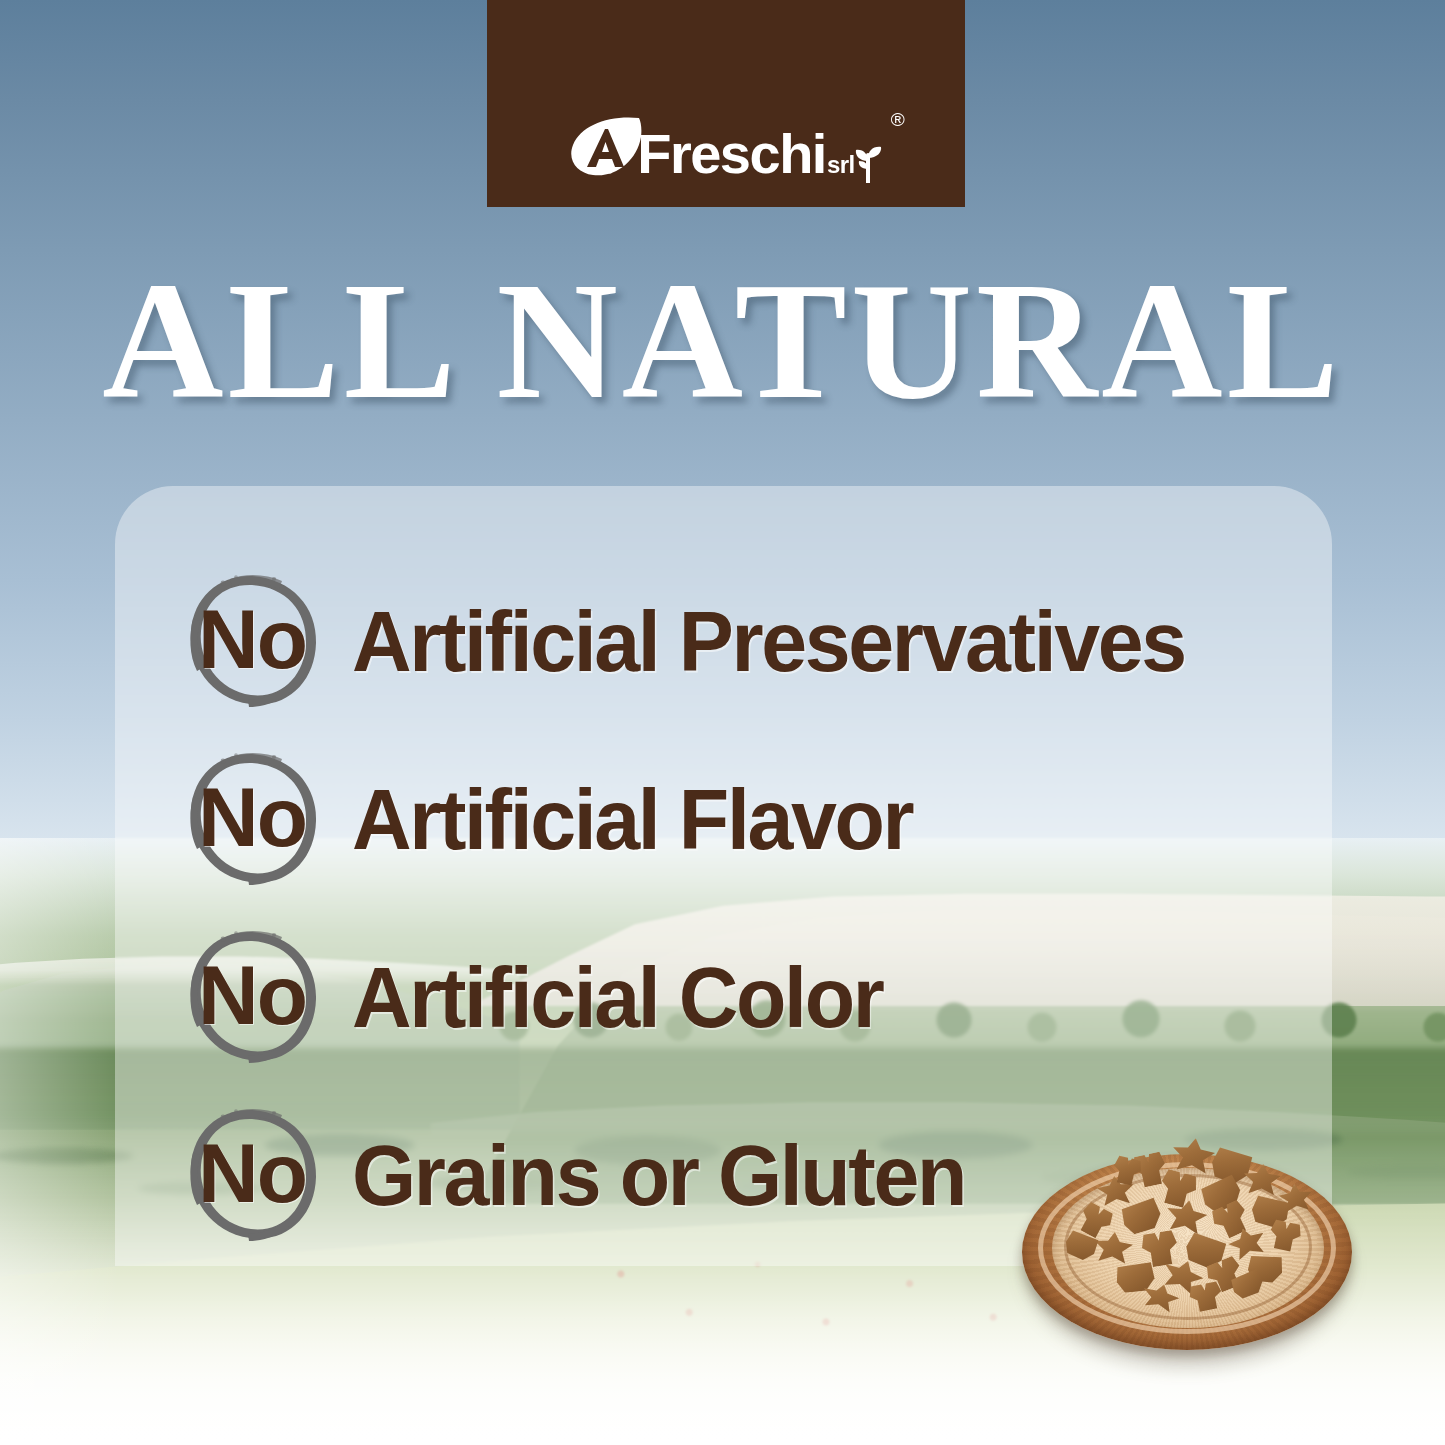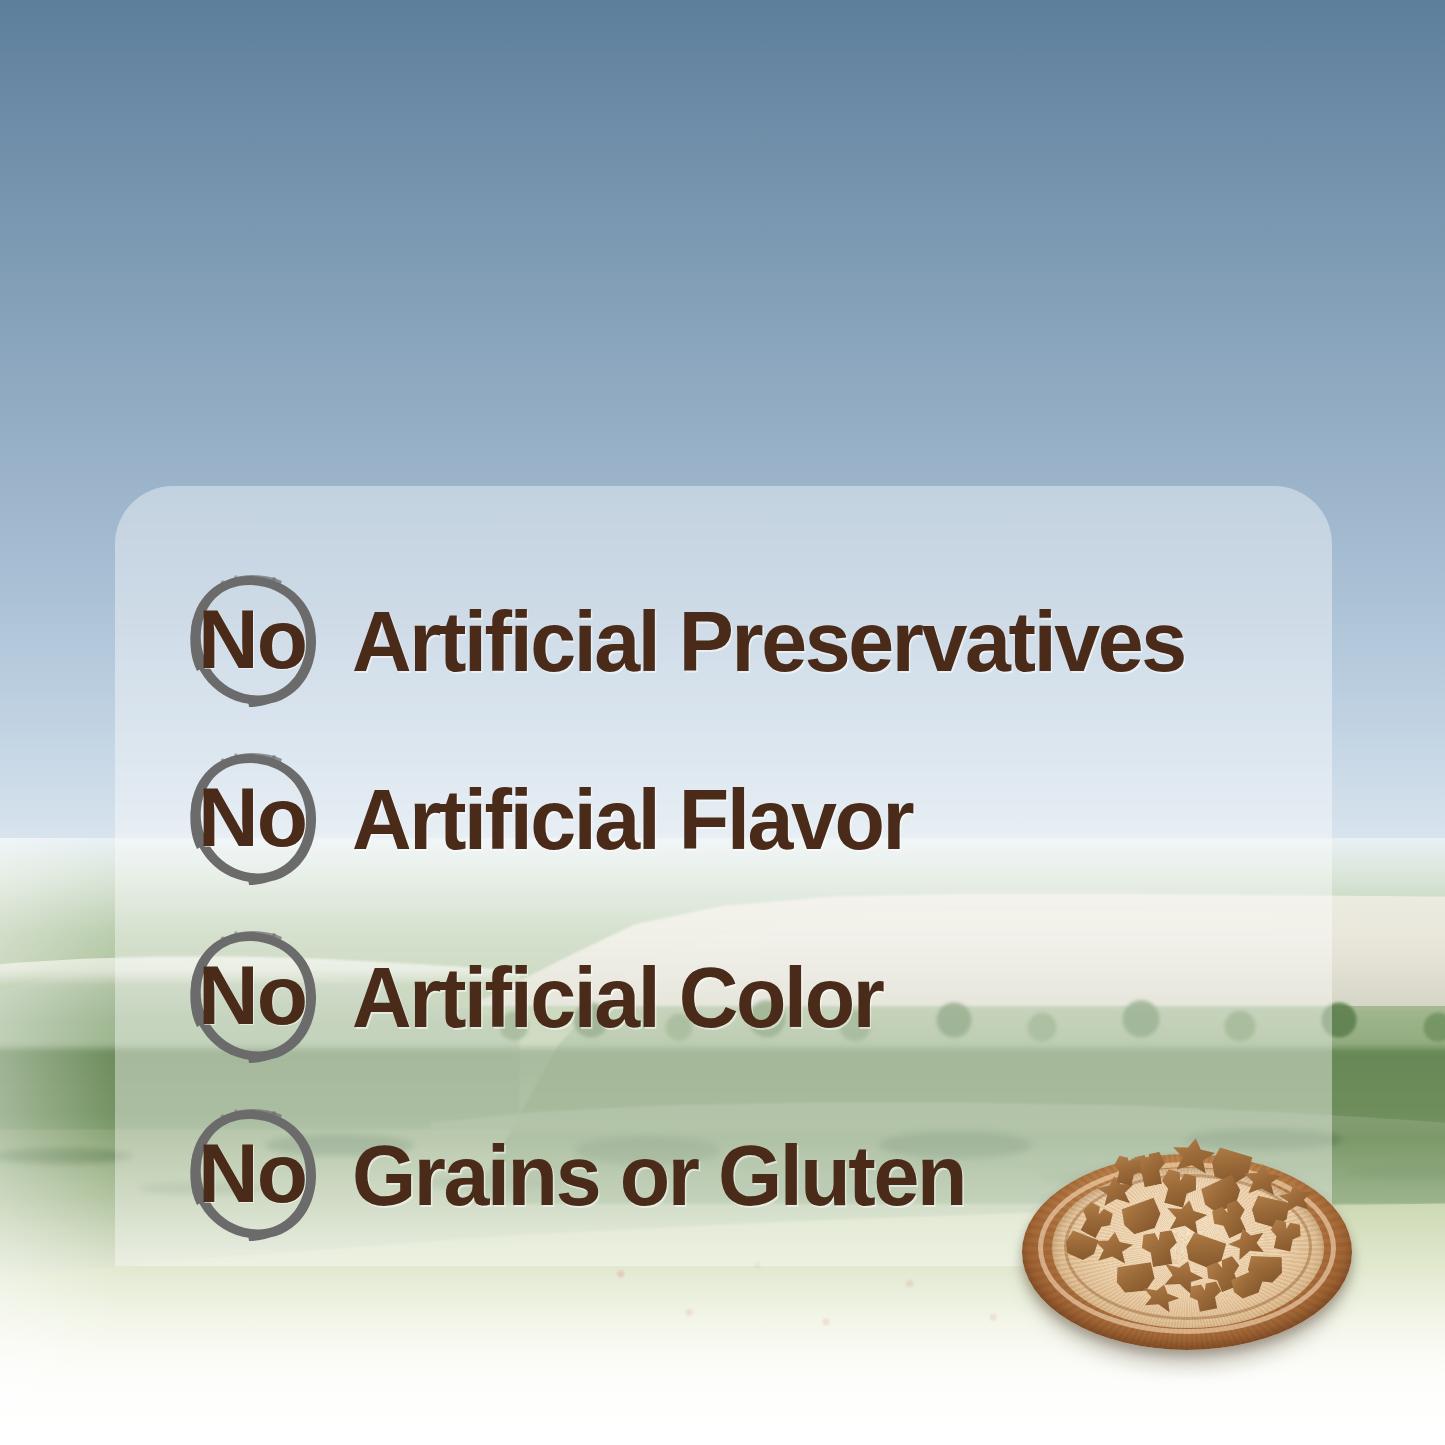--- a/index.html
+++ b/index.html
@@ -365,21 +365,49 @@
     <div class="chalk-band"></div>
     <div class="forest"></div>
     <div class="meadow-slope"></div>
     <div class="wildflowers"></div>
     <div class="bottom-wash"></div>
   </div>
   <div class="edge-fade-l"></div>
 
   <div class="panel"></div>
 
-
+  <div class="logo-bar">
+    <div class="logo-lockup">
+
+      <span class="leaf-mark">
+        <svg viewBox="0 0 74 66" width="74" height="66" aria-hidden="true">
+          <path d="M70 3 C40 0 12 10 4 30 C-2 45 8 58 24 60 C46 63 68 46 72 22 C73 14 72 7 70 3 Z" fill="#ffffff"></path>
+          <path d="M41 56 L55 20" stroke="#ffffff" stroke-width="5" stroke-linecap="round" fill="none"></path>
+          <path d="M36 14 L18 52 L27 52 L30 44 L43 44 L46 52 L55 52 L39 14 Z" fill="#4a2b19"></path>
+          <path d="M33 37 L36.5 27 L40 37 Z" fill="#ffffff"></path>
+        </svg>
+      </span>
+
+      <span class="logo-word">Freschi</span>
+      <span class="logo-srl">srl</span>
+
+      <span class="sprout-mark">
+        <svg viewBox="0 0 30 44" width="30" height="44" aria-hidden="true">
+          <path d="M15 44 L15 16" stroke="#ffffff" stroke-width="4" stroke-linecap="round" fill="none"></path>
+          <path d="M15 22 C6 22 2 16 3 11 C10 10 15 15 15 22 Z" fill="#ffffff"></path>
+          <path d="M15 19 C24 19 29 13 28 8 C20 7 15 12 15 19 Z" fill="#ffffff"></path>
+          <path d="M15 30 C8 30 5 26 6 22 C12 22 15 25 15 30 Z" fill="#ffffff"></path>
+        </svg>
+      </span>
+
+      <span class="reg-mark">®</span>
+    </div>
+  </div>
+
+  <div class="headline">ALL NATURAL</div>
 
   <div class="claims">
 
     <div class="claim-row">
       <span class="claim-no">
         <span class="ring">
           <svg viewBox="0 0 148 148" width="148" height="148" aria-hidden="true">
             <path d="M74 9 C40 8 16 31 13 63 C10 95 32 132 72 137 C110 142 137 114 138 76
                      C139 40 114 12 74 9 Z
                      M74 18 C108 20 129 44 128 76 C127 108 104 132 73 128

